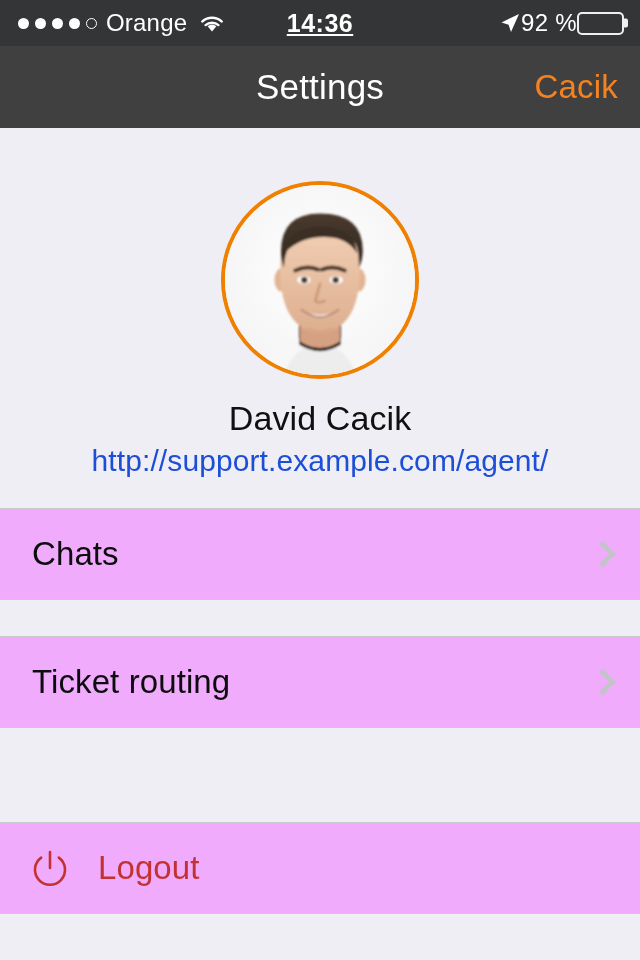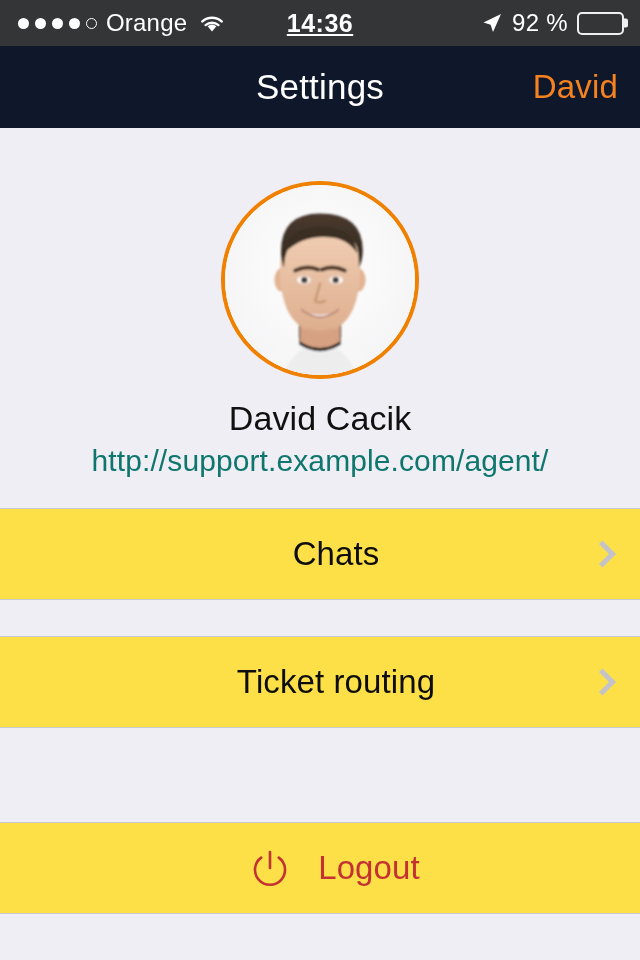--- a/index.html
+++ b/index.html
@@ -22,39 +22,39 @@
   .dots{ display:flex; align-items:center; gap:6px; }
   .dot{ width:11px; height:11px; border-radius:50%; background:#fff; }
   .dot.hollow{ background:transparent; border:1.7px solid #fff; }
   .carrier{ font-size:24px; letter-spacing:.2px; line-height:1; }
   .wifi{ width:26px; height:19px; position:relative; margin-left:3px; }
   .sb-center{
     position:absolute; left:0; right:0; text-align:center;
     font-size:25px; font-weight:bold; letter-spacing:.5px;text-decoration:underline;
   }
   .sb-right{
-    margin-left:auto; display:flex; align-items:center; gap:9px;
+    margin-left:auto; display:flex; align-items:center; gap:0;
     padding-right:16px; position:relative; z-index:2;
   }
   .loc{ width:22px; height:22px; }
   .batt-pct{ font-size:24px; letter-spacing:.3px; }
   .battery{
     width:47px; height:23px; border:2px solid rgba(255,255,255,.92);
     border-radius:5px; position:relative; padding:2.5px;
   }
   .battery .fill{ height:100%; background:#fff; border-radius:2px; }
   .battery:after{
     content:""; position:absolute; right:-6px; top:50%; transform:translateY(-50%);
     width:4px; height:9px; background:rgba(255,255,255,.92); border-radius:0 2px 2px 0;
   }
 
   
   .navbar{
     position:absolute; top:46px; left:0; width:640px; height:82px;
-    background:#0f172a; display:flex; align-items:center; justify-content:center;
+    background:#404040; display:flex; align-items:center; justify-content:center;
   }
   .nav-title{ color:#fff; font-size:35px; letter-spacing:.2px; }
   .nav-done{
     position:absolute; right:22px; top:50%; transform:translateY(-50%);
     color:#f58220; font-size:33px; letter-spacing:.2px;
   }
 
   
   .header{
     position:absolute; top:128px; left:0; width:640px; height:380px;
@@ -65,28 +65,28 @@
     margin-top:22px;
     width:198px; height:198px; border-radius:50%;
     border:4px solid #f08000; overflow:hidden; background:#fbfbfb;
     position:relative;
   }
   .avatar svg{ display:block; width:100%; height:100%; }
   .profile-name{
     margin-top:20px; font-size:34px; color:#101010; letter-spacing:.1px;
   }
   .profile-url{
-    margin-top:6px; font-size:30px; color:#0f766e; letter-spacing:.1px;
+    margin-top:6px; font-size:30px; color:#1d4ed8; letter-spacing:.1px;
   }
 
   
   .row{
-    position:absolute; left:0; width:640px; background:#fde047;
+    position:absolute; left:0; width:640px; background:#f0abfc;
     border-top:1px solid #c9c9cf; border-bottom:1px solid #c9c9cf;
-    display:flex; align-items:center;justify-content:center;
+    display:flex; align-items:center;
   }
   .row-label{ font-size:33px; color:#0d0d0d; padding-left:32px; letter-spacing:.1px; }
   .row-label.danger{ color:#c33232; padding-left:26px; }
   .chev{
     position:absolute; right:28px; top:50%;
     width:19px; height:19px;
     border-right:5px solid #c3c3c9; border-top:5px solid #c3c3c9;
     transform:translateY(-50%) rotate(45deg);
   }
   .pwr{ margin-left:28px; width:44px; height:44px; flex:0 0 auto; }
@@ -129,21 +129,21 @@
       </span>
       <span class="batt-pct">92 %</span>
       <span class="battery">
         <span class="fill" style="width:88%"></span>
       </span>
     </div>
   </div>
 
   <div class="navbar">
     <span class="nav-title">Settings</span>
-    <span class="nav-done">David</span>
+    <span class="nav-done">Cacik</span>
   </div>
 
   <div class="header">
     <div class="avatar">
       <svg viewBox="0 0 200 200">
         <defs>
           <radialGradient id="bgg" cx="50%" cy="45%" r="70%">
             <stop offset="0%" stop-color="#ffffff"></stop>
               <stop offset="100%" stop-color="#f2f2f4"></stop>
           </radialGradient>

